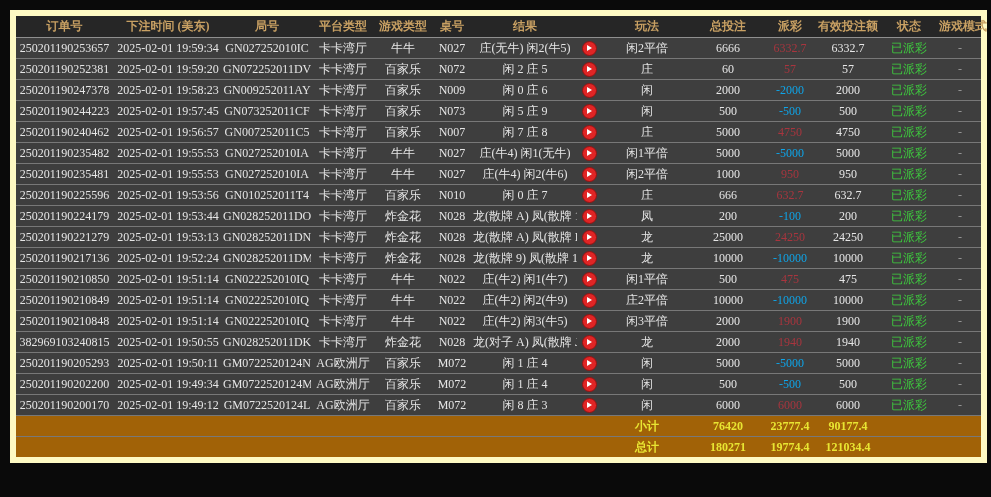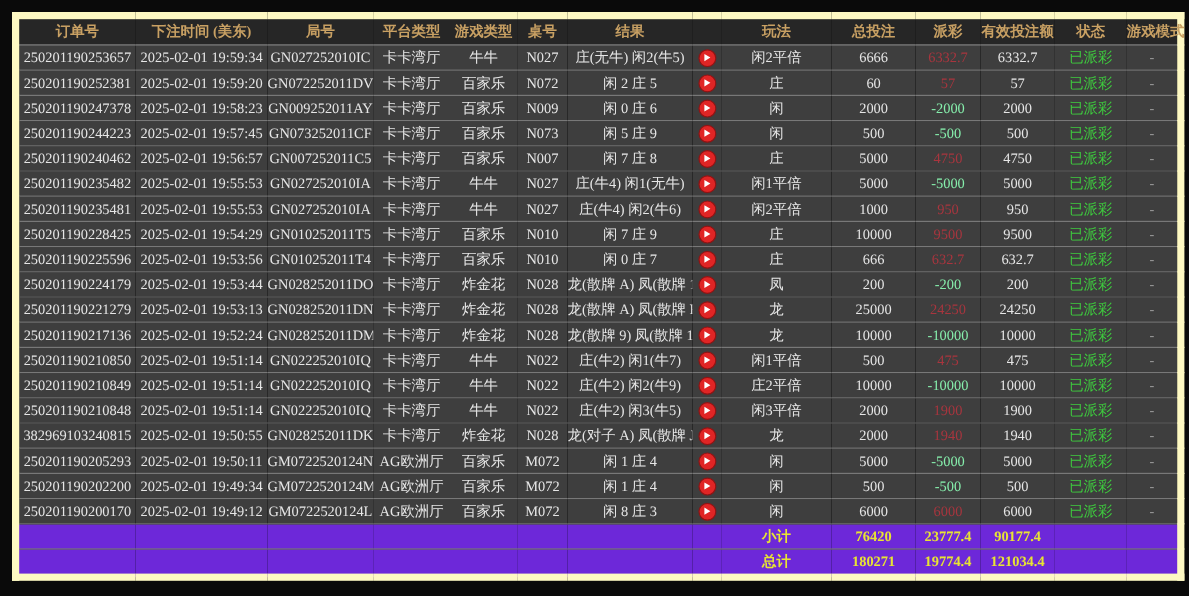--- a/index.html
+++ b/index.html
@@ -17,25 +17,25 @@
   col.c-status{width:60px}col.c-mode{width:45px}
   thead th{
     background:#262626;color:#c8a063;font-weight:bold;height:21px;
     border-bottom:1px solid #8f8f8f;padding:0;text-align:center;white-space:nowrap;
   }
   tbody td{
     background:#3e3e3e;height:20px;padding:0;text-align:center;
     border-bottom:1px solid #787878;white-space:nowrap;overflow:hidden;
   }
   tbody td.win{color:#a8353e;}
-  tbody td.loss{color:#86efac;}
+  tbody td.loss{color:#0ea5e9;}
   tbody td.status{color:#3ecb3e;}
   tbody td.mode{color:#9a9a9a;}
   tfoot td{
-    background:#6d28d9;height:20px;padding:0;text-align:center;
+    background:#a16207;height:20px;padding:0;text-align:center;
     border-bottom:1px solid #787878;color:#e8e532;font-weight:bold;white-space:nowrap;
   }
   .play-btn{
     display:inline-block;width:13px;height:13px;border-radius:50%;
     background:#e02525;border:1px solid #8f1414;vertical-align:middle;
     cursor:pointer;position:relative;
   }
   .play-tri{
     position:absolute;left:4.5px;top:3px;width:0;height:0;
     border-top:3.5px solid transparent;border-bottom:3.5px solid transparent;
@@ -188,36 +188,20 @@
           <td>庄(牛4) 闲2(牛6)</td>
           <td><span class="play-btn"><span class="play-tri"></span></span></td>
           <td>闲2平倍</td>
           <td>1000</td>
           <td class="win">950</td>
           <td>950</td>
           <td class="status">已派彩</td>
           <td class="mode">-</td>
         </tr>
         <tr>
-          <td>250201190228425</td>
-          <td>2025-02-01 19:54:29</td>
-          <td>GN010252011T5</td>
-          <td>卡卡湾厅</td>
-          <td>百家乐</td>
-          <td>N010</td>
-          <td>闲 7 庄 9</td>
-          <td><span class="play-btn"><span class="play-tri"></span></span></td>
-          <td>庄</td>
-          <td>10000</td>
-          <td class="win">9500</td>
-          <td>9500</td>
-          <td class="status">已派彩</td>
-          <td class="mode">-</td>
-        </tr>
-        <tr>
           <td>250201190225596</td>
           <td>2025-02-01 19:53:56</td>
           <td>GN010252011T4</td>
           <td>卡卡湾厅</td>
           <td>百家乐</td>
           <td>N010</td>
           <td>闲 0 庄 7</td>
           <td><span class="play-btn"><span class="play-tri"></span></span></td>
           <td>庄</td>
           <td>666</td>
@@ -230,21 +214,21 @@
           <td>250201190224179</td>
           <td>2025-02-01 19:53:44</td>
           <td>GN028252011DO</td>
           <td>卡卡湾厅</td>
           <td>炸金花</td>
           <td>N028</td>
           <td>龙(散牌 A) 凤(散牌 10)</td>
           <td><span class="play-btn"><span class="play-tri"></span></span></td>
           <td>凤</td>
           <td>200</td>
-          <td class="loss">-200</td>
+          <td class="loss">-100</td>
           <td>200</td>
           <td class="status">已派彩</td>
           <td class="mode">-</td>
         </tr>
         <tr>
           <td>250201190221279</td>
           <td>2025-02-01 19:53:13</td>
           <td>GN028252011DN</td>
           <td>卡卡湾厅</td>
           <td>炸金花</td>

